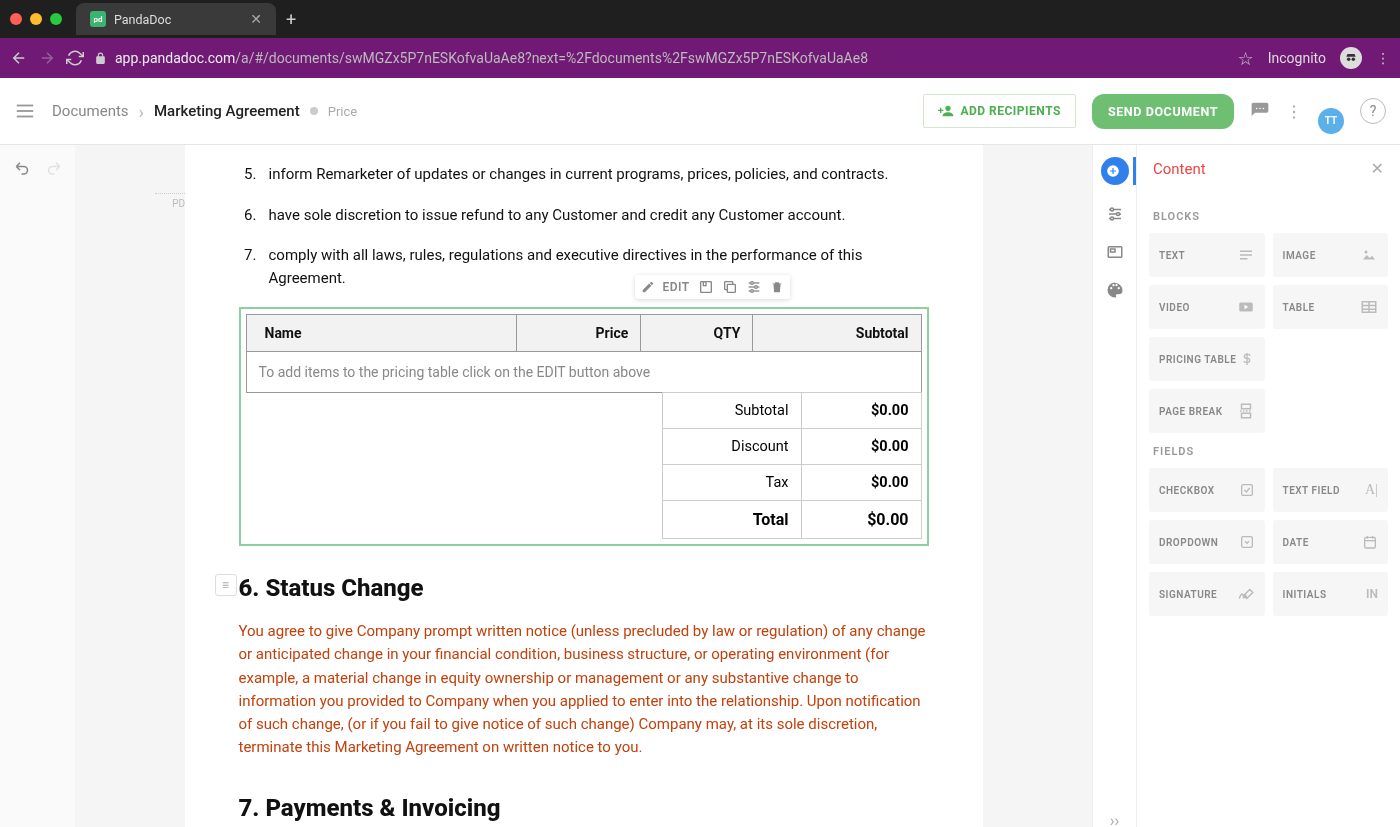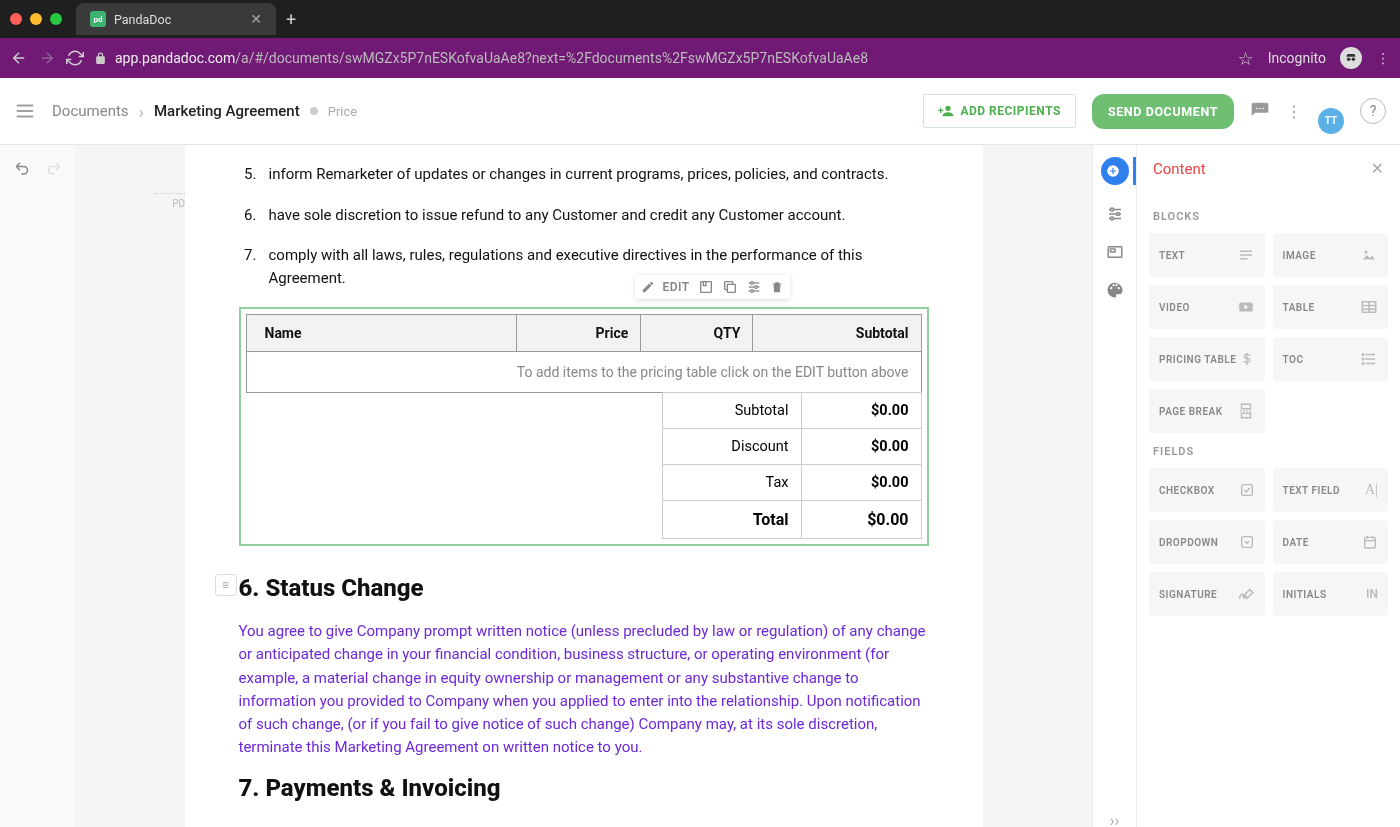--- a/index.html
+++ b/index.html
@@ -58,33 +58,33 @@
 
 .edit-toolbar { position:absolute; left:450px; top:130px; background:#fff; box-shadow:0 1px 5px rgba(0,0,0,0.15); border-radius:3px; display:flex; align-items:center; padding:4px 6px; gap:8px; z-index:5; }
 .edit-toolbar .lbl { color:#888; font-size:12px; font-weight:600; letter-spacing:0.5px; }
 .edit-toolbar .tb-icon { color:#888; cursor:pointer; }
 
 .pricing-wrap { border:2px solid #8fd19e; padding:5px; margin:10px 0 28px 0; }
 .pricing-table { width:100%; border-collapse: collapse; }
 .pricing-table th { border:1px solid #999; background:#f2f2f2; padding:10px 12px; font-size:14px; font-weight:700; color:#111; }
 .pricing-table th:first-child { text-align:left;padding-left:18px; }
 .pricing-table th:not(:first-child) { text-align:right; }
-.placeholder-row td { border:1px solid #999; padding:12px; text-align:right; color:#888; font-size:14px;margin-left:16px; }
+.placeholder-row td { border:1px solid #999; padding:12px; text-align:left; color:#888; font-size:14px;margin-left:16px; }
 .summary-table { width:100%; border-collapse:collapse; }
 .summary-table td { border:1px solid #ccc; padding:9px 12px; font-size:14.5px; text-align:right; }
 .summary-table .sum-label { width:auto; }
 .summary-table .sum-val { width:120px; font-weight:700; }
 .summary-table .total td { font-weight:700; font-size:16px; }
 .summary-wrap { display:flex; justify-content:flex-end; }
 .summary-inner { width:260px; margin-top:-1px;}
 
 .section-title { font-size:24px; font-weight:800; color:#111; margin:8px 0 18px 0; }
 .section-handle { position:absolute; left:-24px; width:22px; height:22px; background:#fff; border:1px solid #ddd; border-radius:3px; display:flex; align-items:center; justify-content:center; color:#aaa; font-size:12px; cursor:grab; }
 .section-wrap { position:relative; }
-.body-text { font-size:15px; color:#6d28d9; line-height:1.55; margin-bottom:14px; }
+.body-text { font-size:15px; color:#c2410c; line-height:1.55; margin-bottom:34px; }
 
 
 .right-rail { width:44px; background:#fff; border-left:1px solid #eee; display:flex; flex-direction:column; align-items:center; padding-top:12px; gap:20px; position:relative; }
 .rail-icon { color:#888; cursor:pointer; }
 .rail-icon.active { width:28px; height:28px; background:#2f80ed; color:#fff; border-radius:50%; display:flex; align-items:center; justify-content:center; border-right:3px solid #2f80ed; }
 .rail-active-bar { position:absolute; top:12px; right:0; width:3px; height:28px; background:#2f80ed; }
 .rail-collapse { margin-top:auto; margin-bottom:14px; color:#aaa; cursor:pointer; }
 
 
 .side-panel { width:264px; background:#fff; border-left:1px solid #eee; display:flex; flex-direction:column; }
@@ -400,33 +400,20 @@
             </span>
         </div>
         <div class="block-tile">
           <span class="block-label">PRICING TABLE</span>
           <span class="block-icon">
               <svg width="16" height="16" viewBox="0 0 24 24" fill="none" stroke="#bbb" stroke-width="2">
                 <path d="M12 3v18M17 7a4 4 0 00-4-2h-2a3 3 0 000 6h2a3 3 0 010 6h-2a4 4 0 01-4-2"></path>
               </svg>
             </span>
         </div>
-        <div class="block-tile">
-          <span class="block-label">TOC</span>
-          <span class="block-icon">
-              <svg width="18" height="18" viewBox="0 0 24 24" fill="none" stroke="#bbb" stroke-width="2">
-                <line x1="7" y1="6" x2="20" y2="6"></line>
-                <line x1="7" y1="12" x2="20" y2="12"></line>
-                <line x1="7" y1="18" x2="20" y2="18"></line>
-                <circle cx="4" cy="6" r="1" fill="#bbb"></circle>
-                <circle cx="4" cy="12" r="1" fill="#bbb"></circle>
-                <circle cx="4" cy="18" r="1" fill="#bbb"></circle>
-              </svg>
-            </span>
-        </div>
         <div class="block-tile single">
           <span class="block-label">PAGE BREAK</span>
           <span class="block-icon">
               <svg width="18" height="18" viewBox="0 0 24 24" fill="none" stroke="#bbb" stroke-width="2">
                 <rect x="6" y="3" width="12" height="6"></rect>
                 <rect x="6" y="15" width="12" height="6"></rect>
                 <line x1="4" y1="12" x2="20" y2="12" stroke-dasharray="2"></line>
               </svg>
             </span>
         </div>

